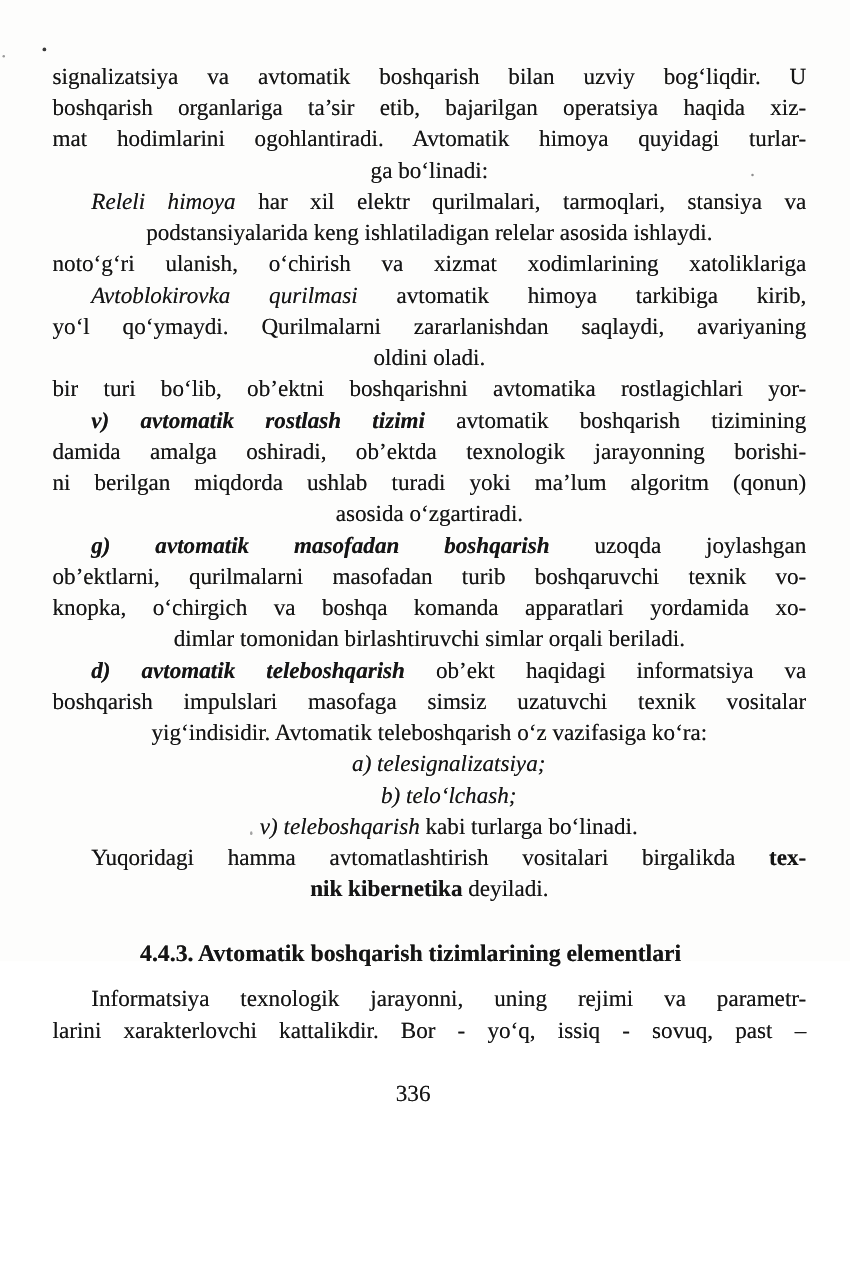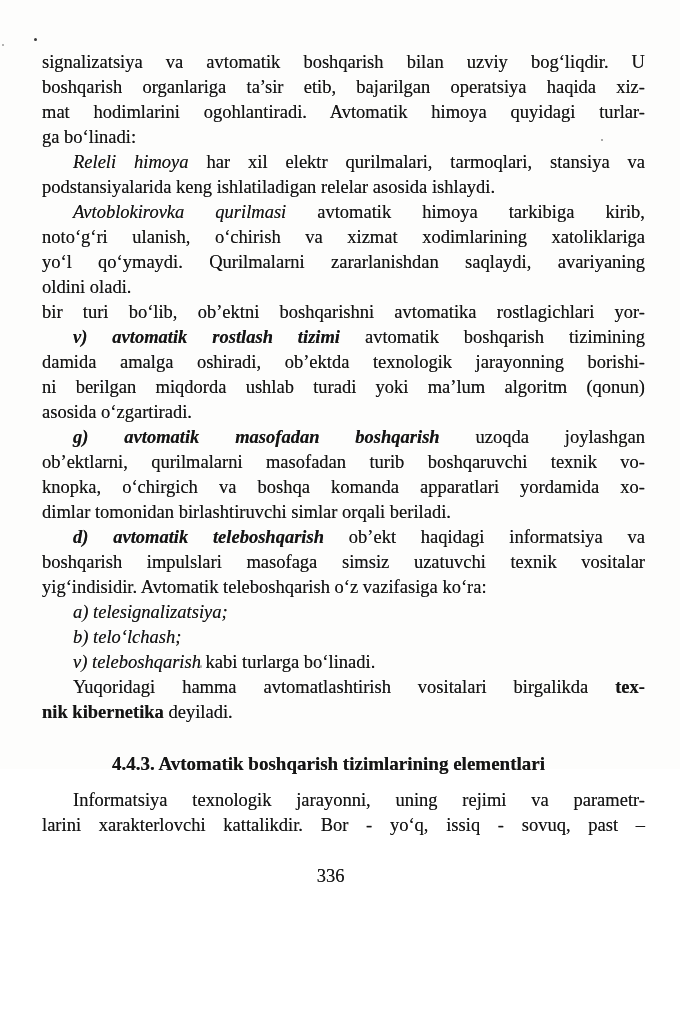--- a/index.html
+++ b/index.html
@@ -17,20 +17,21 @@
     padding: 50px 35px 0 42px;
     background: #fdfdfc;
   }
   .text-block { width: 603px; }
   .para { margin: 0; }
   .line {
     font-size: 18.5px;
     line-height: 25px;
     white-space: normal;
     text-shadow: 0 0 0.35px rgba(20,20,20,0.65);
+    text-align: center;
   }
   .just { text-align: justify; text-align-last: justify; text-justify: inter-word; }
   .ind { padding-left: 31px; }
   .seg.regular { font-style: normal; font-weight: normal; }
   .seg.italic { font-style: italic; }
   .seg.bold { font-weight: bold; }
   .seg.bold-italic { font-weight: bold; font-style: italic; }
   .heading {
     font-size: 19px;
     font-weight: bold;
@@ -72,22 +73,22 @@
         <div class="line just"><span class="seg regular">signalizatsiya va avtomatik boshqarish bilan uzviy bog‘liqdir. U</span></div>
         <div class="line just"><span class="seg regular">boshqarish organlariga ta’sir etib, bajarilgan operatsiya haqida xiz-</span></div>
         <div class="line just"><span class="seg regular">mat hodimlarini ogohlantiradi. Avtomatik himoya quyidagi turlar-</span></div>
         <div class="line"><span class="seg regular">ga bo‘linadi:</span></div>
       </div>
       <div class="para">
         <div class="line just ind"><span class="seg italic">Releli himoya</span><span class="seg regular"> har xil elektr qurilmalari, tarmoqlari, stansiya va</span></div>
         <div class="line"><span class="seg regular">podstansiyalarida keng ishlatiladigan relelar asosida ishlaydi.</span></div>
       </div>
       <div class="para">
+        <div class="line just"><span class="seg regular">noto‘g‘ri ulanish, o‘chirish va xizmat xodimlarining xatoliklariga</span></div>
         <div class="line just ind"><span class="seg italic">Avtoblokirovka qurilmasi</span><span class="seg regular"> avtomatik himoya tarkibiga kirib,</span></div>
-        <div class="line just"><span class="seg regular">noto‘g‘ri ulanish, o‘chirish va xizmat xodimlarining xatoliklariga</span></div>
         <div class="line just"><span class="seg regular">yo‘l qo‘ymaydi. Qurilmalarni zararlanishdan saqlaydi, avariyaning</span></div>
         <div class="line"><span class="seg regular">oldini oladi.</span></div>
       </div>
       <div class="para">
         <div class="line just"><span class="seg regular">bir turi bo‘lib, ob’ektni boshqarishni avtomatika rostlagichlari yor-</span></div>
         <div class="line just ind"><span class="seg bold-italic">v) avtomatik rostlash tizimi</span><span class="seg regular"> avtomatik boshqarish tizimining</span></div>
         <div class="line just"><span class="seg regular">damida amalga oshiradi, ob’ektda texnologik jarayonning borishi-</span></div>
         <div class="line just"><span class="seg regular">ni berilgan miqdorda ushlab turadi yoki ma’lum algoritm (qonun)</span></div>
         <div class="line"><span class="seg regular">asosida o‘zgartiradi.</span></div>
       </div>

